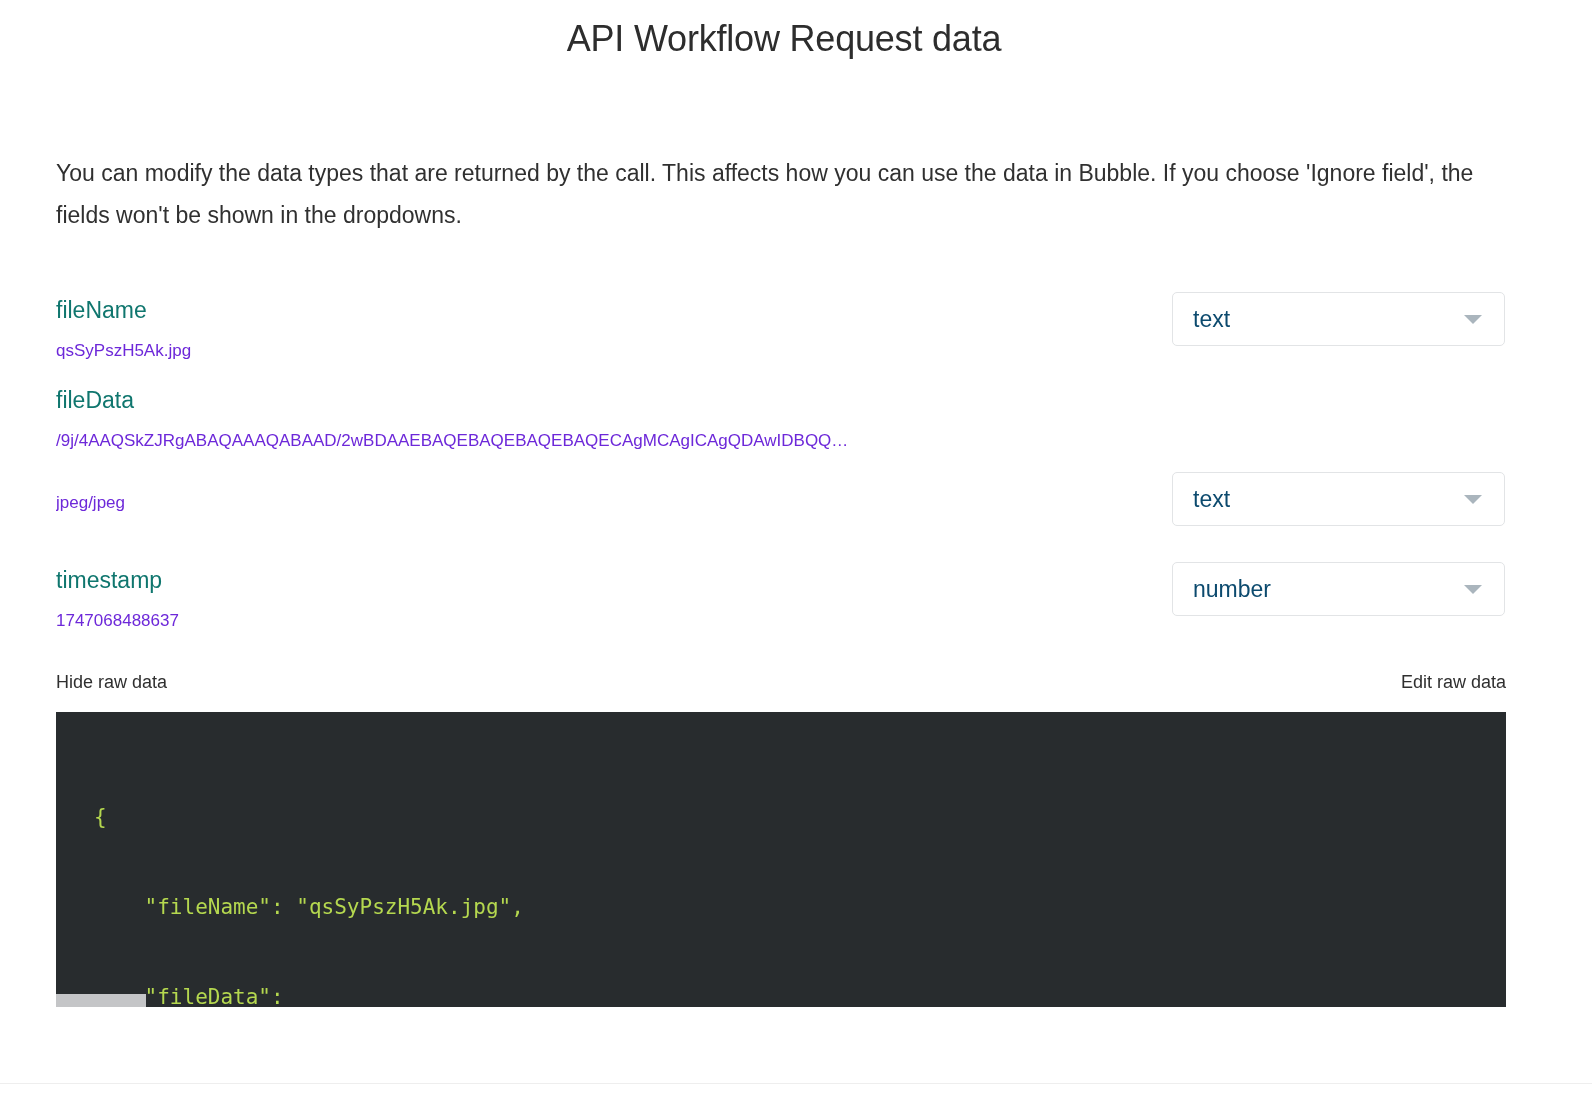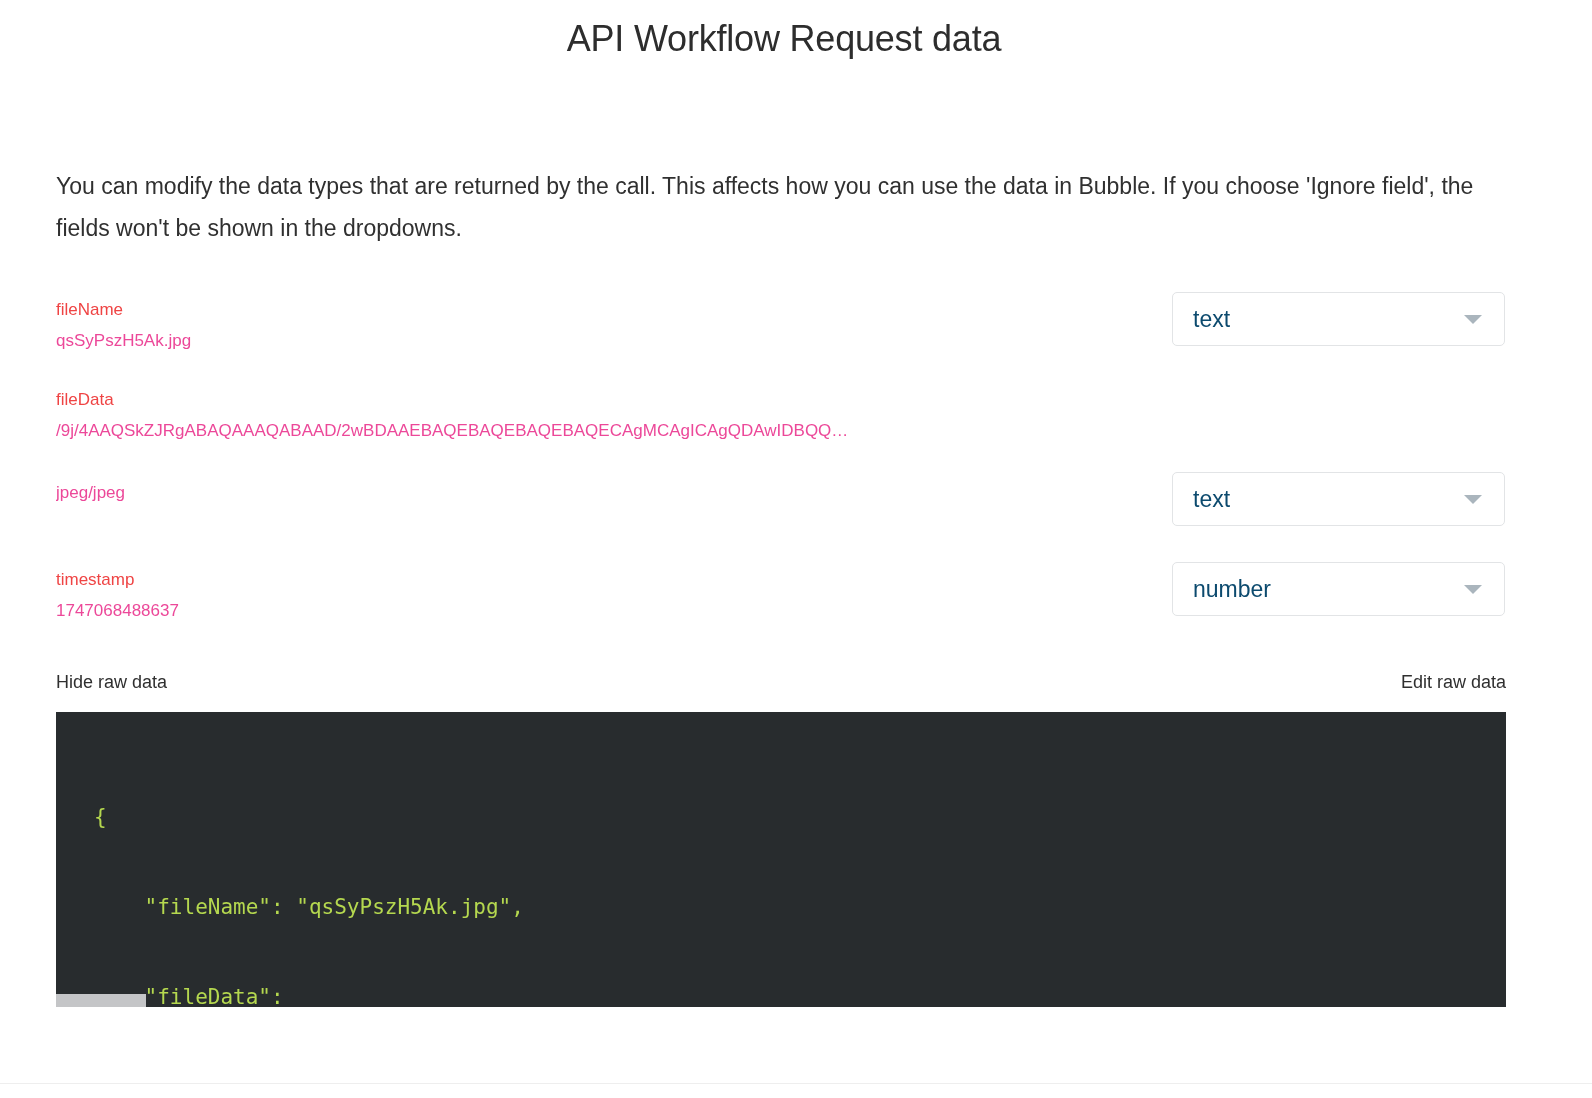--- a/index.html
+++ b/index.html
@@ -35,21 +35,20 @@
   
   .description {
     position: absolute;
     left: 56px;
     top: 152px;
     width: 1430px;
     font-size: 23px;
     line-height: 42px;
     color: #303030;
     font-weight: 400;
-    margin-top: 13px;
   }
 
   
   .fields {
     position: absolute;
     left: 0;
     top: 296px;
     width: 1592px;
   }
 
@@ -60,33 +59,33 @@
   }
 
   .field-text {
     position: absolute;
     left: 56px;
     top: 0;
     width: 1090px;
   }
 
   .field-label {
-    font-size: 17px;
-    color: #ef4444;
+    font-size: 23px;
+    color: #0f766e;
     font-weight: 400;
     line-height: 28px;
     white-space: nowrap;
   }
 
   .field-value {
     font-size: 17px;
-    color: #ec4899;
+    color: #6d28d9;
     font-weight: 400;
     line-height: 24px;
-    margin-top: 5px;
+    margin-top: 15px;
     white-space: nowrap;
     overflow: hidden;
     text-overflow: clip;
     max-width: 1000px;
   }
 
   
   .dropdown {
     position: absolute;
     right: 87px;

